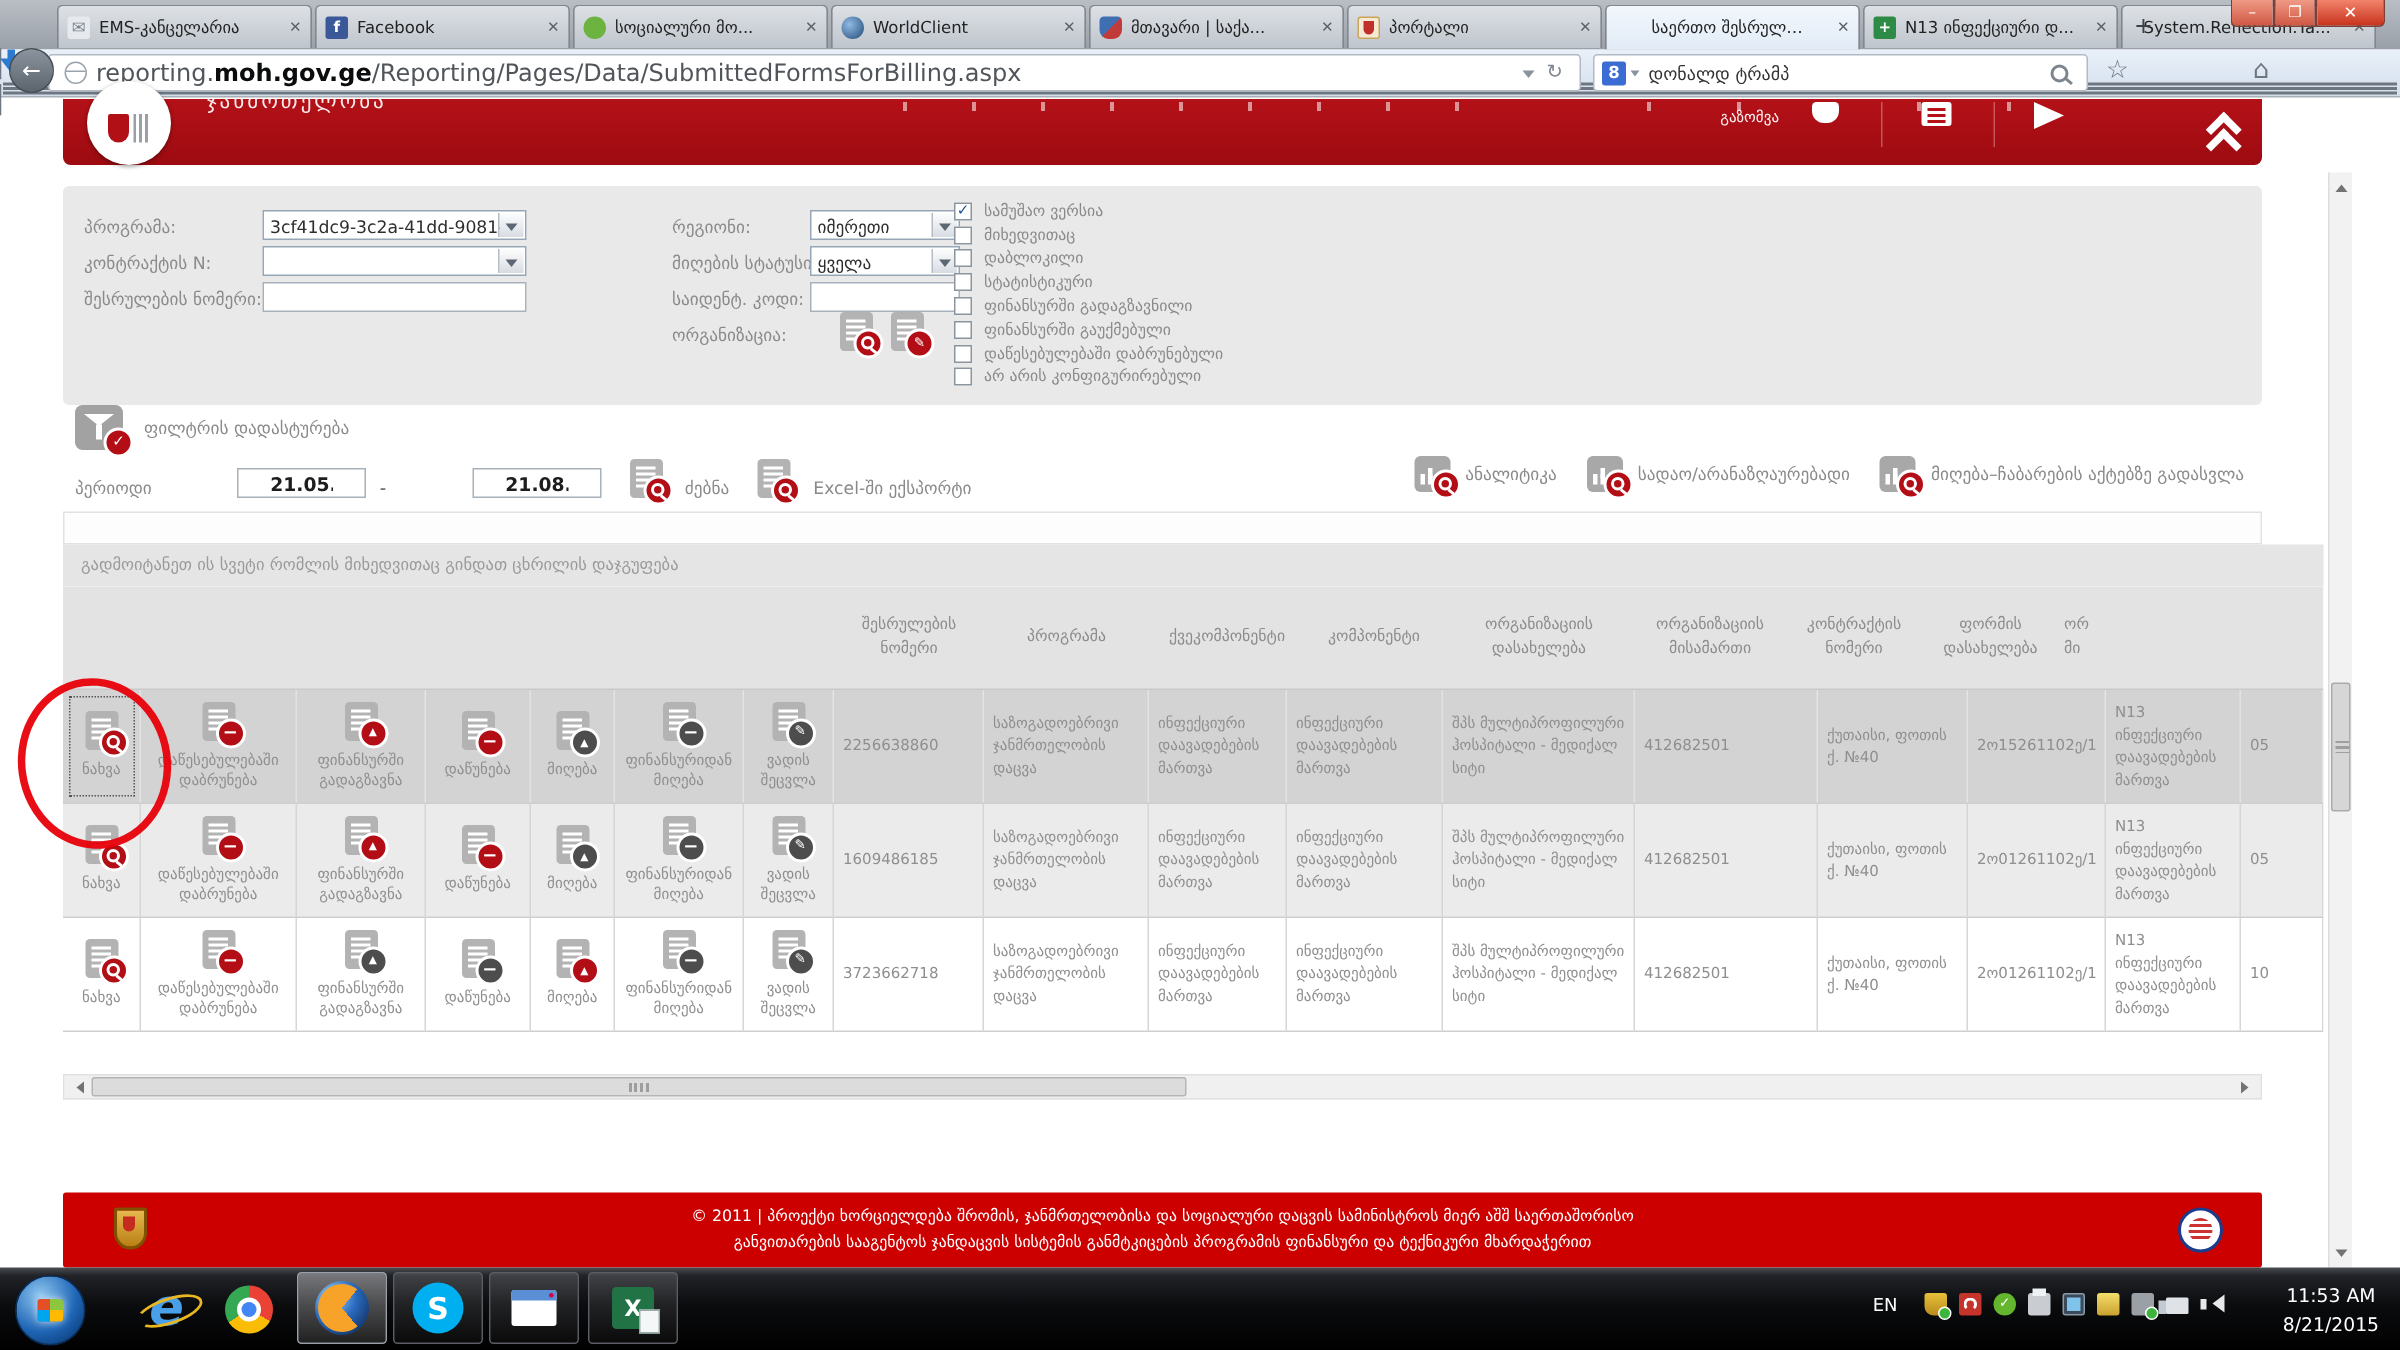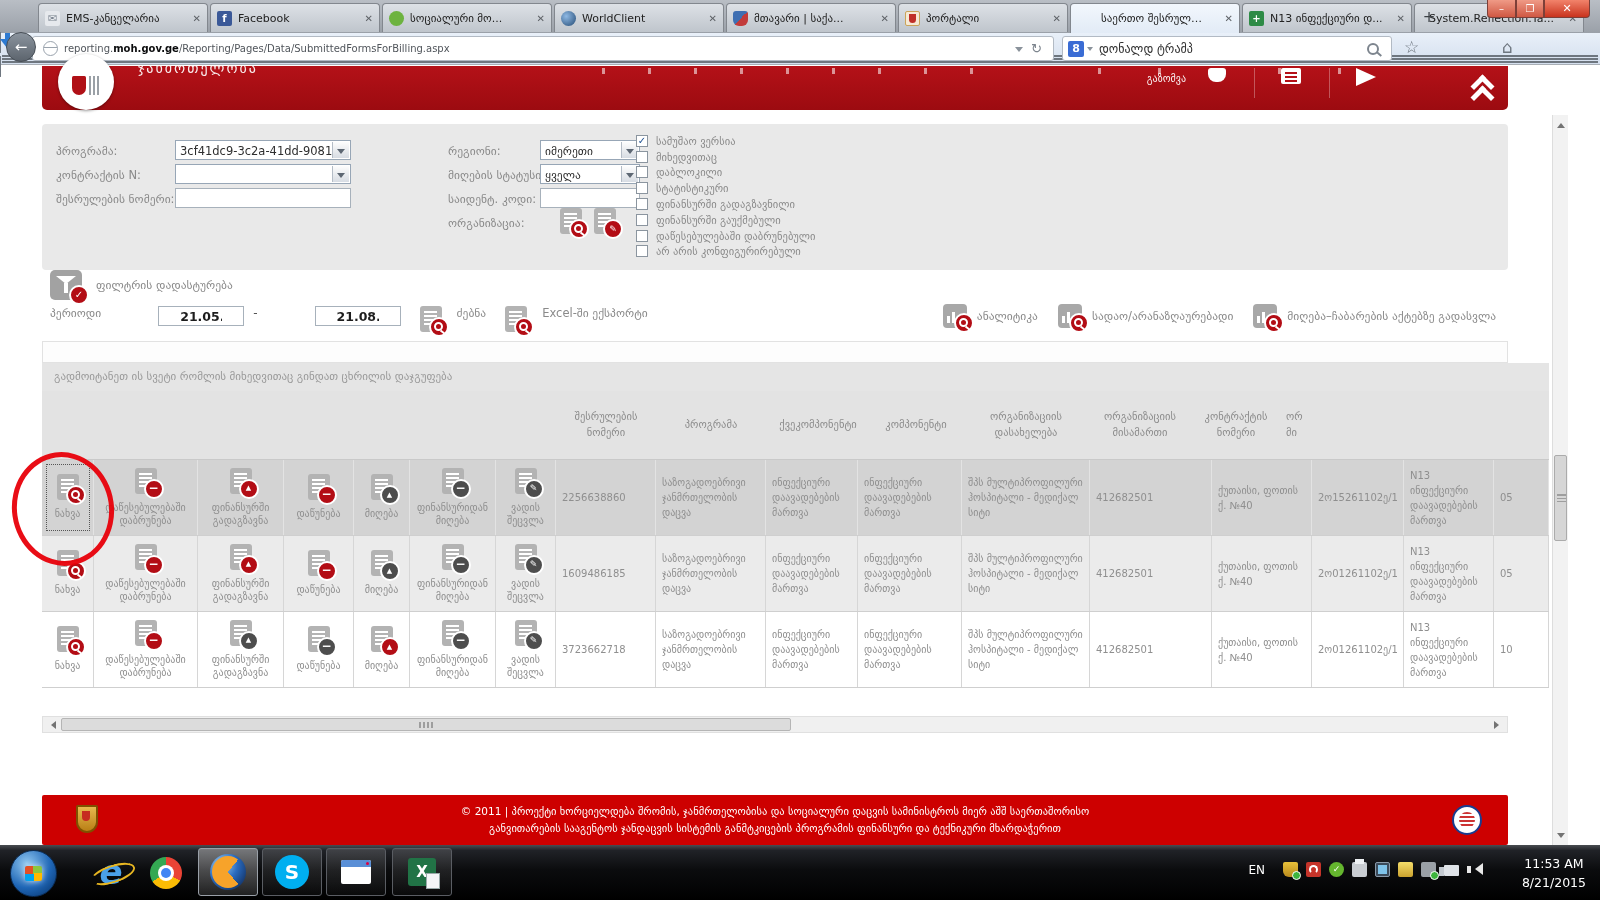--- a/index.html
+++ b/index.html
@@ -39,21 +39,21 @@
   .navbar{position:absolute;left:0;top:33px;width:1600px;height:31px;
     background:linear-gradient(#e9f0f9,#d4dfee);border-bottom:1px solid #a9afb6;}
   .backbtn{position:absolute;left:6px;top:-1px;width:30px;height:30px;border-radius:50%;
     background:linear-gradient(#8b949e,#5c646d);border:1px solid #474e56;box-sizing:border-box;
     color:#fff;display:flex;align-items:center;justify-content:center;font-size:15px;z-index:2;}
   .backbtn::after{content:"←";}
   .urlbox{position:absolute;left:32px;top:3px;width:1022px;height:25px;background:#fff;
     border:1px solid #b2bac4;border-radius:3px;box-sizing:border-box;display:flex;align-items:center;}
   .globe-ic{width:13px;height:13px;border:1.5px solid #9aa3ad;border-radius:50%;margin:0 6px 0 10px;position:relative;flex:none;}
   .globe-ic::after{content:"";position:absolute;left:0;right:0;top:4.5px;height:1.5px;background:#9aa3ad;}
-  .urltxt{font-size:10px;color:#50555b;white-space:nowrap;overflow:hidden;flex:1;}
+  .urltxt{font-size:16px;color:#50555b;white-space:nowrap;overflow:hidden;flex:1;}
   .urltxt b{color:#0b0c0d;}
   .url-drop{width:0;height:0;border:4px solid transparent;border-top:5px solid #8a929b;margin:5px 8px 0 0;flex:none;}
   .reload{width:14px;height:14px;margin-right:8px;color:#7d858e;font-size:13px;line-height:14px;flex:none;}
   .reload::after{content:"↻";}
   .searchbox{position:absolute;left:1062px;top:3px;width:330px;height:25px;background:#fff;
     border:1px solid #b2bac4;border-radius:3px;box-sizing:border-box;display:flex;align-items:center;}
   .engine{width:16px;height:16px;background:#3a6cd4;border-radius:2px;color:#fff;font-size:11px;
     font-weight:bold;display:flex;align-items:center;justify-content:center;margin:0 3px 0 5px;flex:none;}
   .caret{width:0;height:0;border:3.5px solid transparent;border-top:4px solid #8a929b;margin:4px 6px 0 0;flex:none;}
   .query{font-size:12px;color:#333;flex:1;white-space:nowrap;overflow:hidden;}
@@ -139,21 +139,21 @@
   .funnel{width:32px;height:30px;background:#a2a2a2;border-radius:5px;position:relative;flex:none;}
   .funnel::before{content:"";position:absolute;top:6px;left:6px;border:solid transparent;border-width:8px 10px 0 10px;border-top-color:#fff;}
   .funnel::after{content:"";position:absolute;top:13px;left:14px;width:4px;height:10px;background:#fff;}
   .chart-ico{width:24px;height:24px;background:#a8a8a8;border-radius:4px;position:relative;flex:none;}
   .chart-ico::before{content:"";position:absolute;left:4px;bottom:5px;width:3px;height:7px;background:#fff;
     box-shadow:5px 0 0 #fff,10px 0 0 #fff,5px -4px 0 #fff;}
 
   
   .confirm-row{position:absolute;left:50px;top:270px;display:flex;align-items:center;gap:14px;}
   .gray-label{font-size:11.5px;color:#8a8a8a;}
-  .period-row{position:absolute;left:50px;top:306px;display:flex;align-items:flex-start;gap:9px;}
+  .period-row{position:absolute;left:50px;top:306px;display:flex;align-items:flex-end;gap:9px;}
   .din{width:86px;height:20px;border:1px solid #a7b1bb;font-weight:bold;font-size:12.5px;color:#1d1d1d;
     padding:0 21px;font-family:inherit;box-sizing:border-box;margin-left:48px;}
   .dash{font-size:12px;color:#555;}
   .mini-ico{position:relative;margin:0 6px 0 10px;}
   .right-tools{position:absolute;right:94px;top:304px;display:flex;align-items:center;gap:10px;}
   .right-tools .gray-label{margin-right:10px;}
 
   .grid-top{position:absolute;left:42px;top:341px;width:1464px;height:20px;background:#fdfdfd;border:1px solid #e2e2e2;}
   .groupband{position:absolute;left:42px;top:363px;width:1507px;height:28px;background:#e5e5e5;
     font-size:11px;color:#9a9a9a;line-height:28px;padding-left:12px;box-sizing:border-box;}
@@ -472,20 +472,21 @@
   <div class="tbl">
     <div class="thead">
         <div class="hcell wact"></div>
         <div class="hcell w7">შესრულების ნომერი</div>
         <div class="hcell w8">პროგრამა</div>
         <div class="hcell w10">ქვეკომპონენტი</div>
         <div class="hcell w9">კომპონენტი</div>
         <div class="hcell w11">ორგანიზაციის დასახელება</div>
         <div class="hcell w13">ორგანიზაციის მისამართი</div>
         <div class="hcell w14">კონტრაქტის ნომერი</div>
+        <div class="hcell w15">ფორმის დასახელება</div>
         <div class="hcell hpart w16">
           <span>ორ</span>
           <span>მი</span>
         </div>
       </div>
     <div id="tbody">
         <div class="trow r0">
           <div class="cell acell w0 focused">
             <span class="doc">
               <span class="badge red-search"></span>

